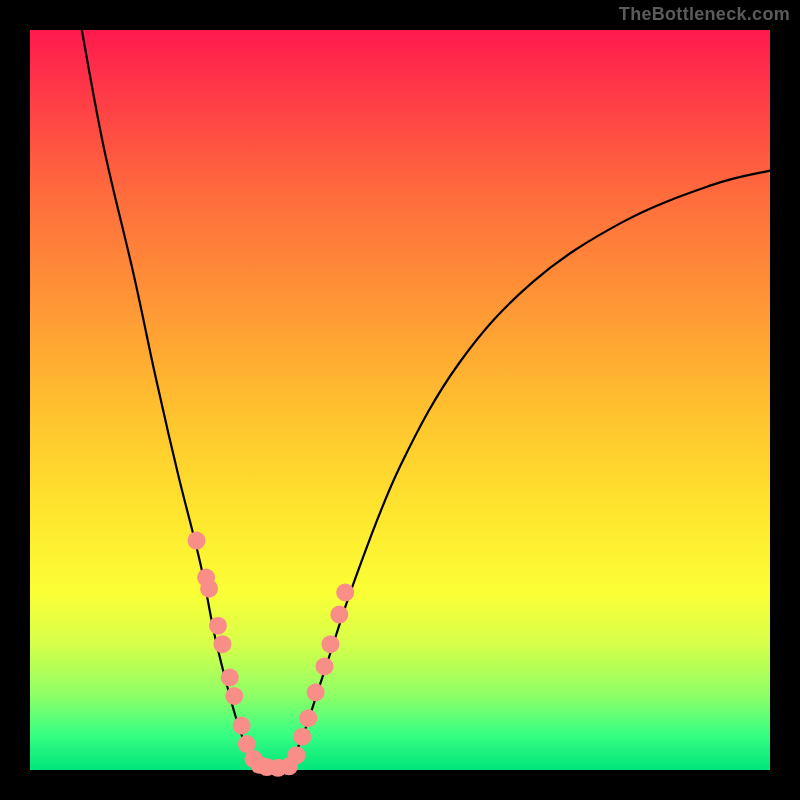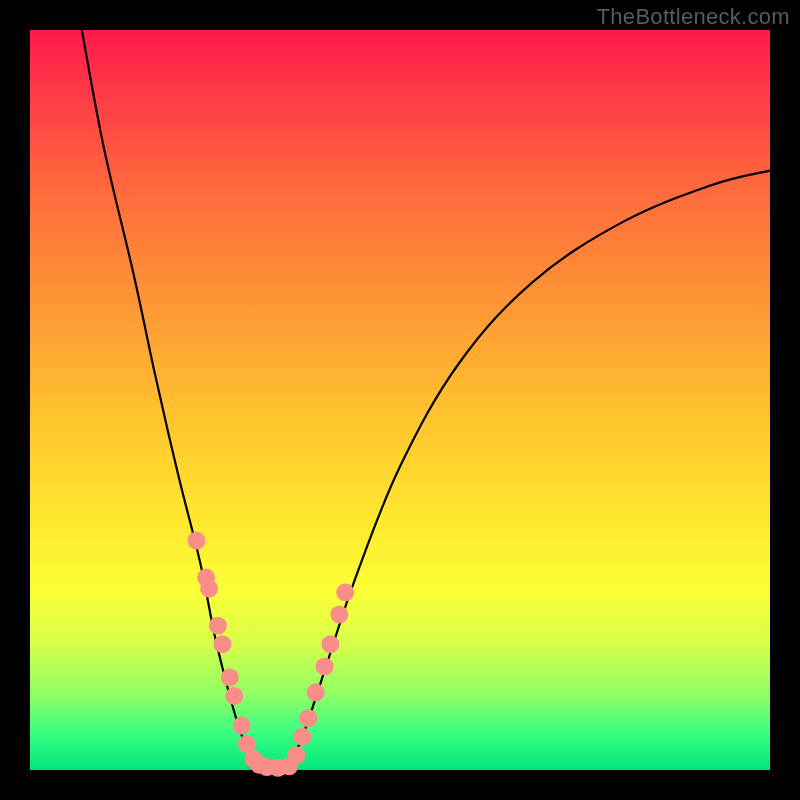--- a/index.html
+++ b/index.html
@@ -36,22 +36,22 @@
       #d6ff4a 83%,
       #8dff67 90%,
       #3aff82 95%,
       #00e57a 100%);
   }
   .watermark {
     position: absolute;
     top: 4px;
     right: 10px;
     color: #5b5b5b;
-    font-size: 22px;
-    font-weight: 400;
+    font-size: 18px;
+    font-weight: 700;
     letter-spacing: 0.3px;
     user-select: none;
   }
   svg.curve {
     position: absolute;
     left: 0; top: 0;
     width: 740px; height: 740px;
     overflow: visible;
   }
   .curve path {

